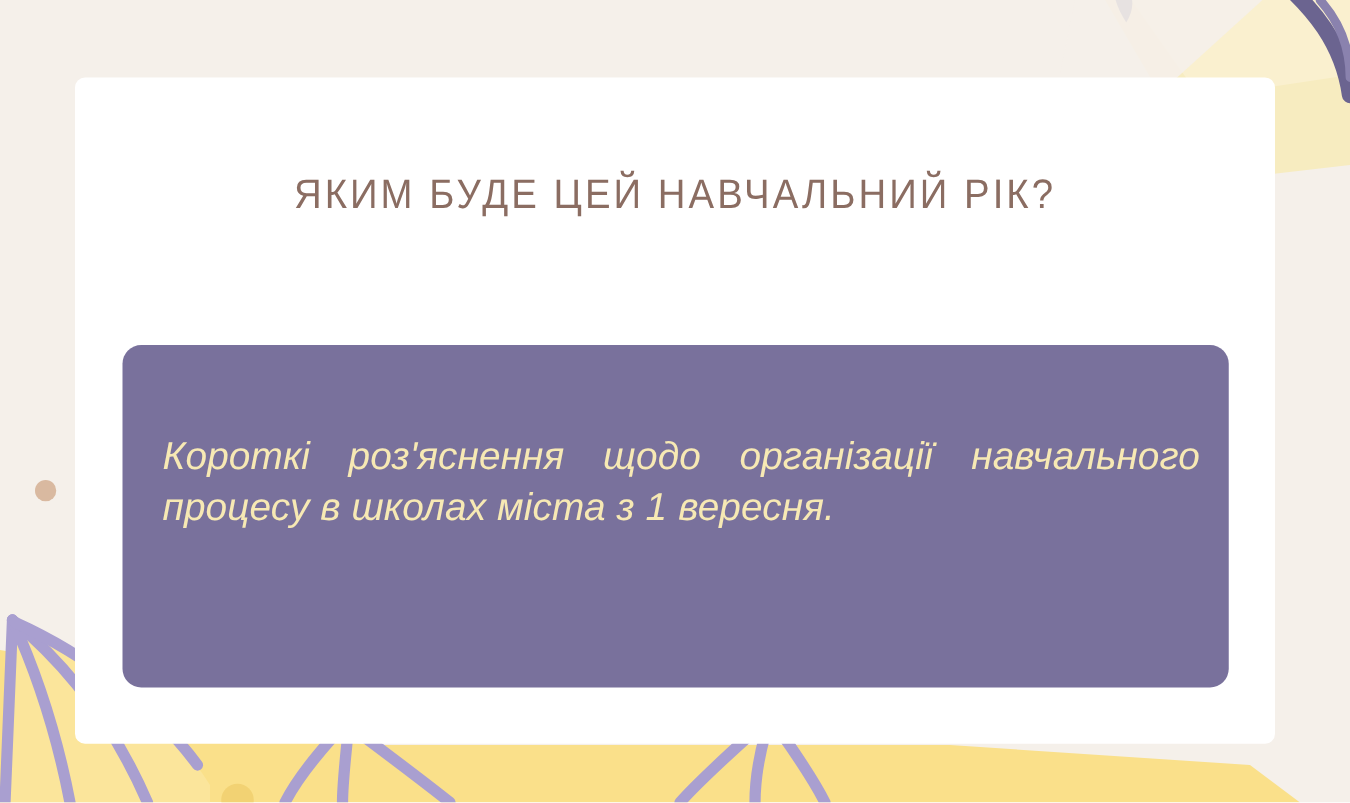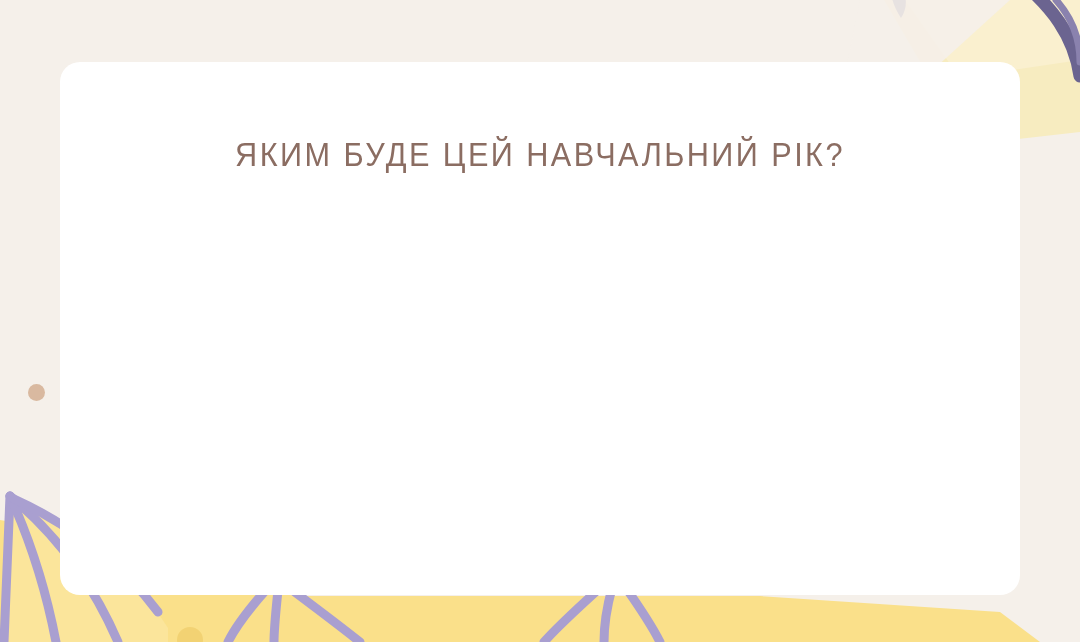--- a/index.html
+++ b/index.html
@@ -18,21 +18,21 @@
     position:absolute;
     inset:0;
     width:1080px; height:642px;
     pointer-events:none;
   }
   #card {
     position:absolute;
     left:60px; top:62px;
     width:960px; height:533px;
     background:#FFFFFF;
-    border-radius:20px;
+    border-radius:8px;
     z-index:5;
   }
   #title {
     position:absolute;
     left:0; top:74px;
     width:960px;
     text-align:center;
     color:#8B6D62;
     font-size:33px;
     font-weight:300;
@@ -112,15 +112,18 @@
 
     <circle cx="190" cy="640" r="13" fill="#F2D273"></circle>
   </svg>
 
   <div id="dot"></div>
 
   <div id="card">
 
     <h1 id="title">ЯКИМ БУДЕ ЦЕЙ НАВЧАЛЬНИЙ РІК?</h1>
 
+    <div id="purple-box">
+      <p id="body-text">Короткі роз'яснення щодо організації навчального процесу в школах міста з 1 вересня.</p>
+    </div>
 
   </div>
 </div>
 
 </body></html>

